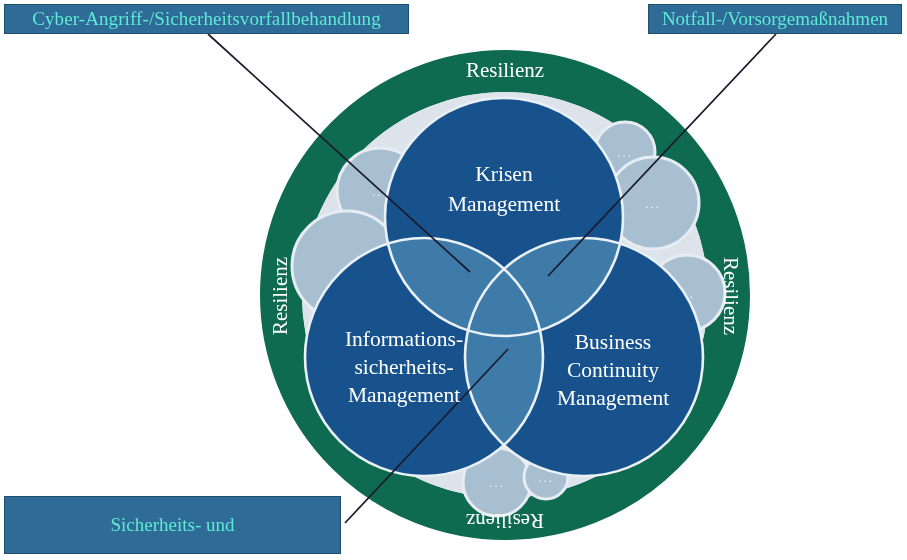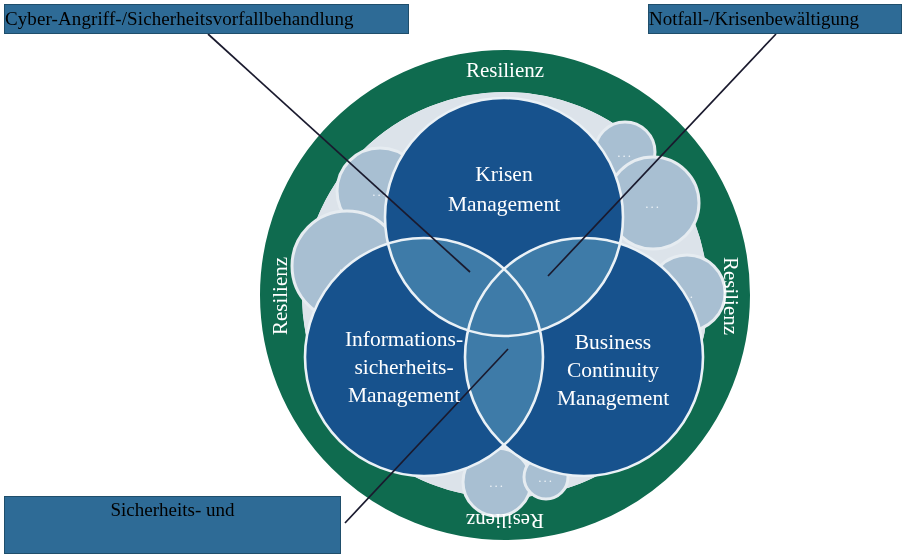--- a/index.html
+++ b/index.html
@@ -10,25 +10,25 @@
     overflow:hidden;
     position:relative;
   }
   #stage{position:absolute;left:0;top:0;width:907px;height:560px;}
   svg#diagram{position:absolute;left:0;top:0;width:907px;height:560px;display:block;}
 
   .callout{
     position:absolute;
     background:#2E6B96;
     border:1px solid #1F4E6B;
-    color:#000000;
+    color:#5eead4;
     font-family:"Liberation Serif", serif;
     display:flex;
     align-items:center;
-    justify-content:flex-start;
+    justify-content:center;
     text-align:center;
     line-height:1.18;
     box-sizing:border-box;
   }
   #callout-incident{
     left:4px;top:4px;width:405px;height:30px;
     font-size:19px;
     letter-spacing:.1px;
   }
   #callout-crisis{
@@ -156,20 +156,20 @@
     <text class="svg-label ring-label" x="729" y="296" transform="rotate(90 729 296)">Resilienz</text>
 
     <text class="svg-label ring-label" x="505" y="519" transform="rotate(180 505 519)">Resilienz</text>
   </svg>
 
   <div class="callout" id="callout-incident">
     <span>Cyber-Angriff-/Sicherheitsvorfallbehandlung</span>
   </div>
 
   <div class="callout" id="callout-crisis">
-    <span>Notfall-/Krisenbewältigung</span>
+    <span>Notfall-/Vorsorgemaßnahmen</span>
   </div>
 
   <div class="callout" id="callout-measures">
     <span>Sicherheits- und</span>
   </div>
 
 </div>
 
 </body></html>

